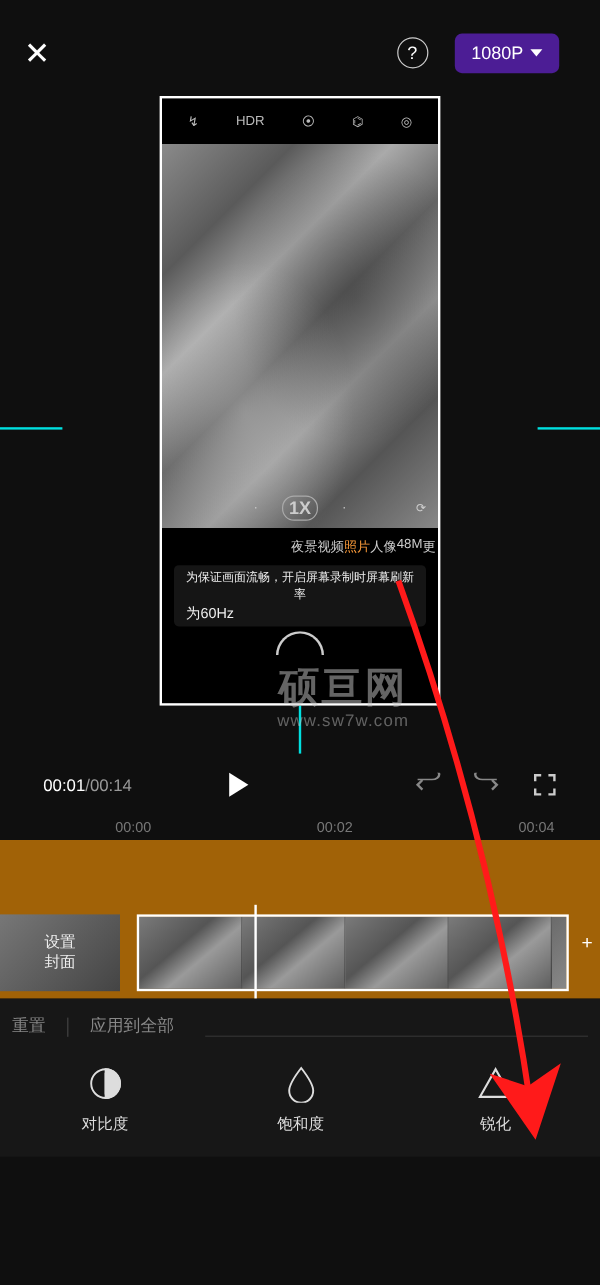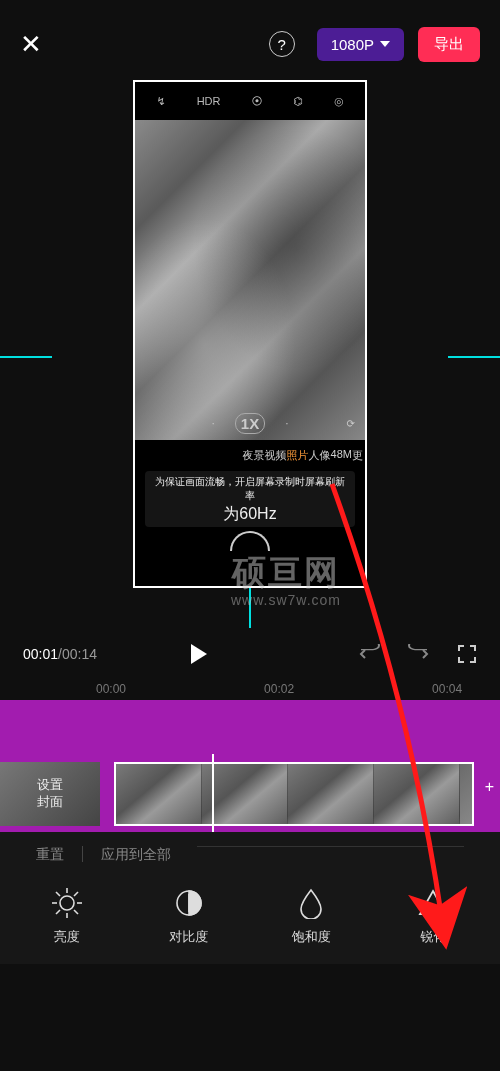--- a/index.html
+++ b/index.html
@@ -15,72 +15,71 @@
   .preview-area { position: relative; height: 548px; display: flex; justify-content: center; align-items: flex-start; padding-top: 0; }
   .phone-frame { width: 234px; height: 508px; border: 2px solid #fff; background: #000; position: relative; overflow: hidden; }
   .phone-top-icons { display: flex; justify-content: space-around; align-items: center; height: 38px; font-size: 11px; color: #bbb; padding: 0 6px; }
   .phone-photo { position: relative; height: 320px; background: linear-gradient(135deg, #8a8a8a 0%, #5a5a5a 20%, #aaa 35%, #666 50%, #999 65%, #555 80%, #888 100%); }
   .phone-photo::before { content:''; position:absolute; inset:0; background: radial-gradient(ellipse at 30% 70%, rgba(255,255,255,.25), transparent 40%), radial-gradient(ellipse at 70% 40%, rgba(0,0,0,.25), transparent 45%); }
   .phone-dots { position:absolute; bottom:6px; left:0; right:0; display:flex; justify-content:center; gap:20px; color:#ccc; font-size:10px; align-items:center; }
   .phone-dots .zoom { border:1px solid #aaa; border-radius:10px; padding:1px 5px; font-size:15px;font-weight:bold; }
   .phone-modes { display:flex; justify-content:flex-end; font-size:11px; padding:8px 2px 4px; color:#ccc; }
   .phone-modes .sel { color:#ff9d3a; }
   .phone-tip { font-size:10px; color:#eee; text-align:center; padding:4px 10px 2px; background:rgba(30,30,30,.7); border-radius:4px; margin:4px 10px 0; line-height:1.4; }
-  .phone-tip2 { font-size:16px; text-align:center; color:#eee; }
+  .phone-tip2 { font-size:12px; text-align:left; color:#eee; }
   .shutter { width:40px; height:20px; border:2px solid #ccc; border-bottom:none; border-top-left-radius:40px; border-top-right-radius:40px; margin:4px auto 0; }
 
   .watermark { position:absolute; left:50%; top:470px; transform:translateX(-50%); text-align:center; pointer-events:none;margin-left:36px; }
   .watermark .wm1 { font-size:34px; font-weight:700; color:rgba(200,200,200,.5); letter-spacing:2px; }
   .watermark .wm2 { font-size:14px; color:rgba(200,200,200,.45); letter-spacing:1px; margin-top:-4px; }
 
   .vline-top { position:absolute; top:0; left:50%; width:2px; height:48px; background:#00e0e0; transform:translateX(-1px); }
   .vline-bottom { position:absolute; bottom:0; left:50%; width:2px; height:58px; background:#00e0e0; transform:translateX(-1px); }
   .hline-left { position:absolute; top:276px; left:0; width:52px; height:2px; background:#00e0e0; }
   .hline-right { position:absolute; top:276px; right:0; width:52px; height:2px; background:#00e0e0; }
 
-  .playbar { display:flex; align-items:center; padding:0 23px; height:52px; }
+  .playbar { display:flex; align-items:center; padding:0 36px; height:52px; }
   .timecode { font-size:14px; color:#999; }
   .timecode .cur { color:#fff; }
   .playbar .gap1 { flex:1; }
   .play-icon { width:0; height:0; border-top:10px solid transparent; border-bottom:10px solid transparent; border-left:16px solid #fff; margin-left:-30px; cursor:pointer; }
   .playbar .gap2 { flex:1; }
   .undo, .redo, .full { cursor:pointer; margin-left:26px; color:#888; }
   .undo svg, .redo svg, .full svg { display:block; }
 
   .timeline-ruler { display:flex; font-size:12px; color:#777; padding:2px 0 4px; }
   .timeline-ruler span { flex:none; }
-  .tl-wrap { position:relative; height:132px; background:#a21caf; }
+  .tl-wrap { position:relative; height:132px; background:#a16207; }
   .tl-track { position:absolute; top:62px; left:0; right:0; height:64px; display:flex; }
   .cover-thumb { width:100px; height:64px; background:linear-gradient(135deg,#777,#444); display:flex; align-items:center; justify-content:center; font-size:13px; color:#eee; flex-direction:column; line-height:1.3; margin-right:14px; }
   .clip { height:64px; background:linear-gradient(135deg,#888,#555 30%,#999 55%,#666 80%,#888); border:2px solid #fff; display:flex; overflow:hidden; }
   .clip .seg { flex:none; width:86px; height:100%; background:linear-gradient(140deg,#7a7a7a,#555 40%,#9a9a9a 60%,#5e5e5e); border-right:1px solid rgba(0,0,0,.2); }
   .playhead { position:absolute; top:54px; bottom:0; width:2px; background:#fff; }
 
-  .adjust-bar { background:#171717; padding:14px 36px 6px; display:flex; align-items:flex-start; gap:18px; font-size:14px; color:#888; }
+  .adjust-bar { background:#171717; padding:14px 10px 6px; display:flex; align-items:flex-end; gap:18px; font-size:14px; color:#888; }
   .adjust-bar .divider { width:1px; height:16px; background:#444; }
   .adjust-bar .slider-line { flex:1; height:1px; background:#333; margin-left:8px; }
 
   .tool-row { display:flex; justify-content:space-around; padding:14px 6px 18px; background:#171717; }
   .tool { display:flex; flex-direction:column; align-items:center; gap:6px; font-size:13px; color:#ddd; cursor:pointer; }
   .tool .ico { width:38px; height:38px; display:flex; align-items:center; justify-content:center; }
 
   .arrow-annot { position:absolute; pointer-events:none; }
 </style>
 </head>
 <body>
 
 <div class="top-bar">
   <div class="close">✕</div>
   <div class="spacer"></div>
   <div class="help">?</div>
   <div class="res-btn">
     <span>1080P</span>
     <span class="tri"></span>
   </div>
-  <div class="export-btn">导出</div>
 </div>
 
 <div class="preview-area">
   <div class="hline-left"></div>
   <div class="hline-right"></div>
   <div class="vline-top"></div>
   <div class="vline-bottom"></div>
 
   <div class="phone-frame">
     <div class="phone-top-icons">
@@ -169,36 +168,20 @@
 </div>
 
 <div class="adjust-bar">
   <span>重置</span>
   <span class="divider"></span>
   <span>应用到全部</span>
   <span class="slider-line"></span>
 </div>
 
 <div class="tool-row">
-  <div class="tool">
-    <div class="ico">
-      <svg width="34" height="34" viewBox="0 0 34 34" fill="none" stroke="#ddd" stroke-width="1.6">
-        <circle cx="17" cy="17" r="7"></circle>
-        <line x1="17" y1="2" x2="17" y2="7"></line>
-          <line x1="17" y1="27" x2="17" y2="32"></line>
-        <line x1="2" y1="17" x2="7" y2="17"></line>
-          <line x1="27" y1="17" x2="32" y2="17"></line>
-        <line x1="6" y1="6" x2="10" y2="10"></line>
-          <line x1="24" y1="24" x2="28" y2="28"></line>
-        <line x1="6" y1="28" x2="10" y2="24"></line>
-          <line x1="24" y1="10" x2="28" y2="6"></line>
-      </svg>
-    </div>
-    <span>亮度</span>
-  </div>
   <div class="tool">
     <div class="ico">
       <svg width="30" height="30" viewBox="0 0 30 30" fill="none" stroke="#ddd" stroke-width="1.6">
         <circle cx="15" cy="15" r="12"></circle>
         <path d="M15 3 a12 12 0 0 1 0 24 Z" fill="#ddd"></path>
         <line x1="15" y1="6" x2="15" y2="24"></line>
       </svg>
     </div>
     <span>对比度</span>
   </div>

